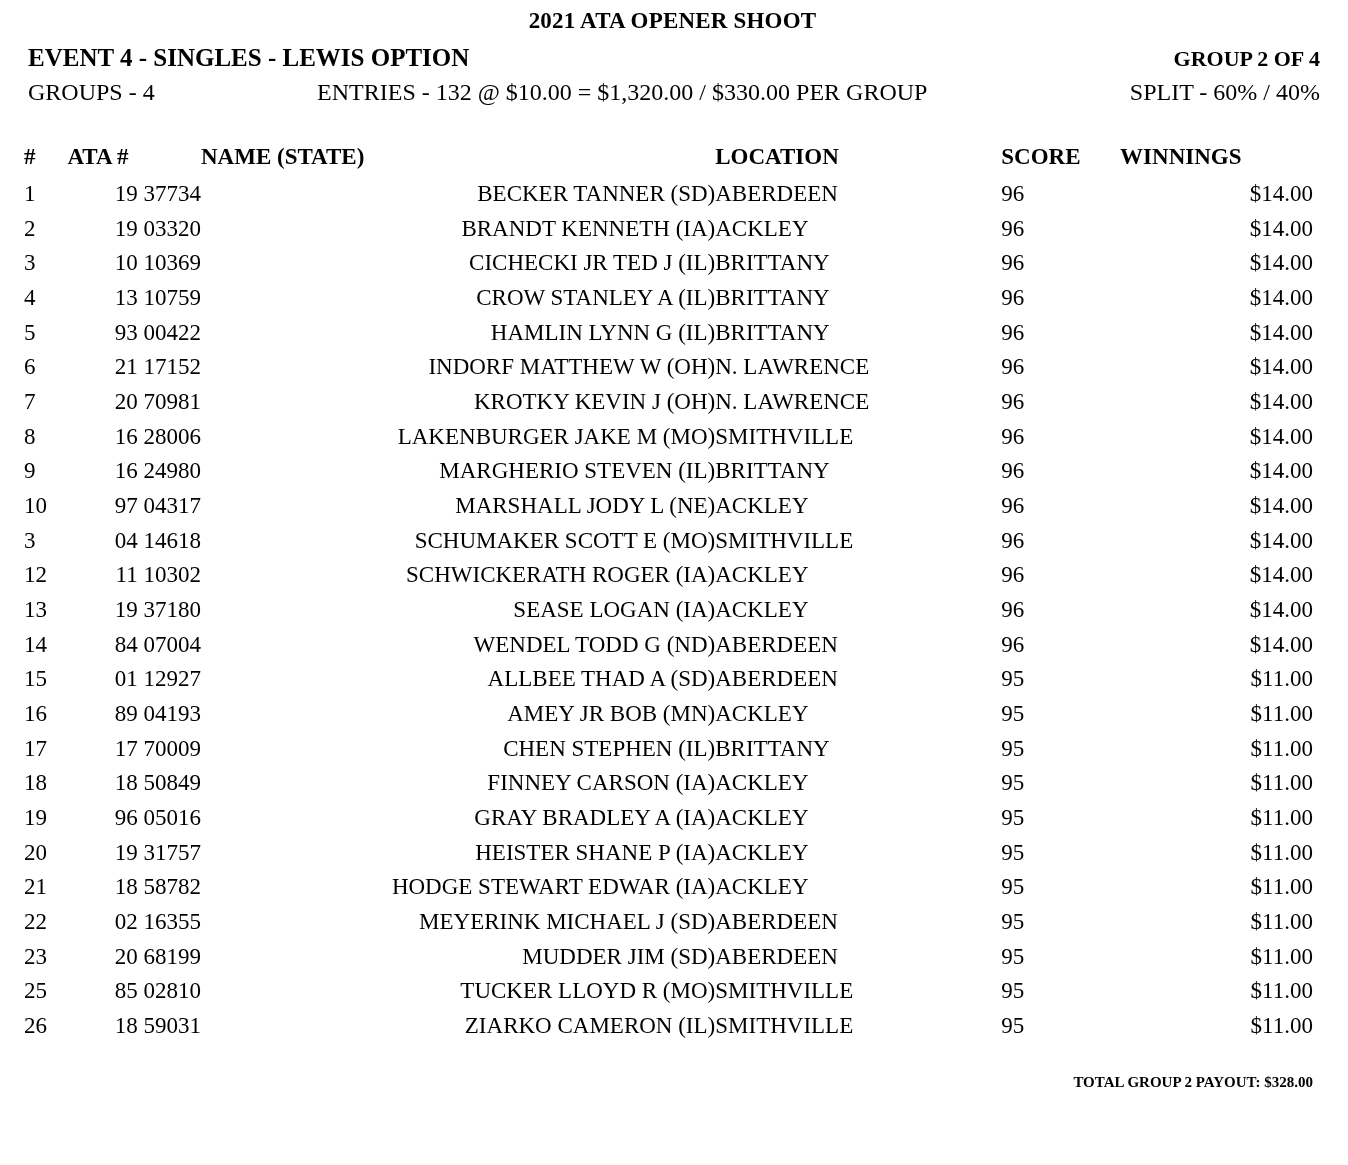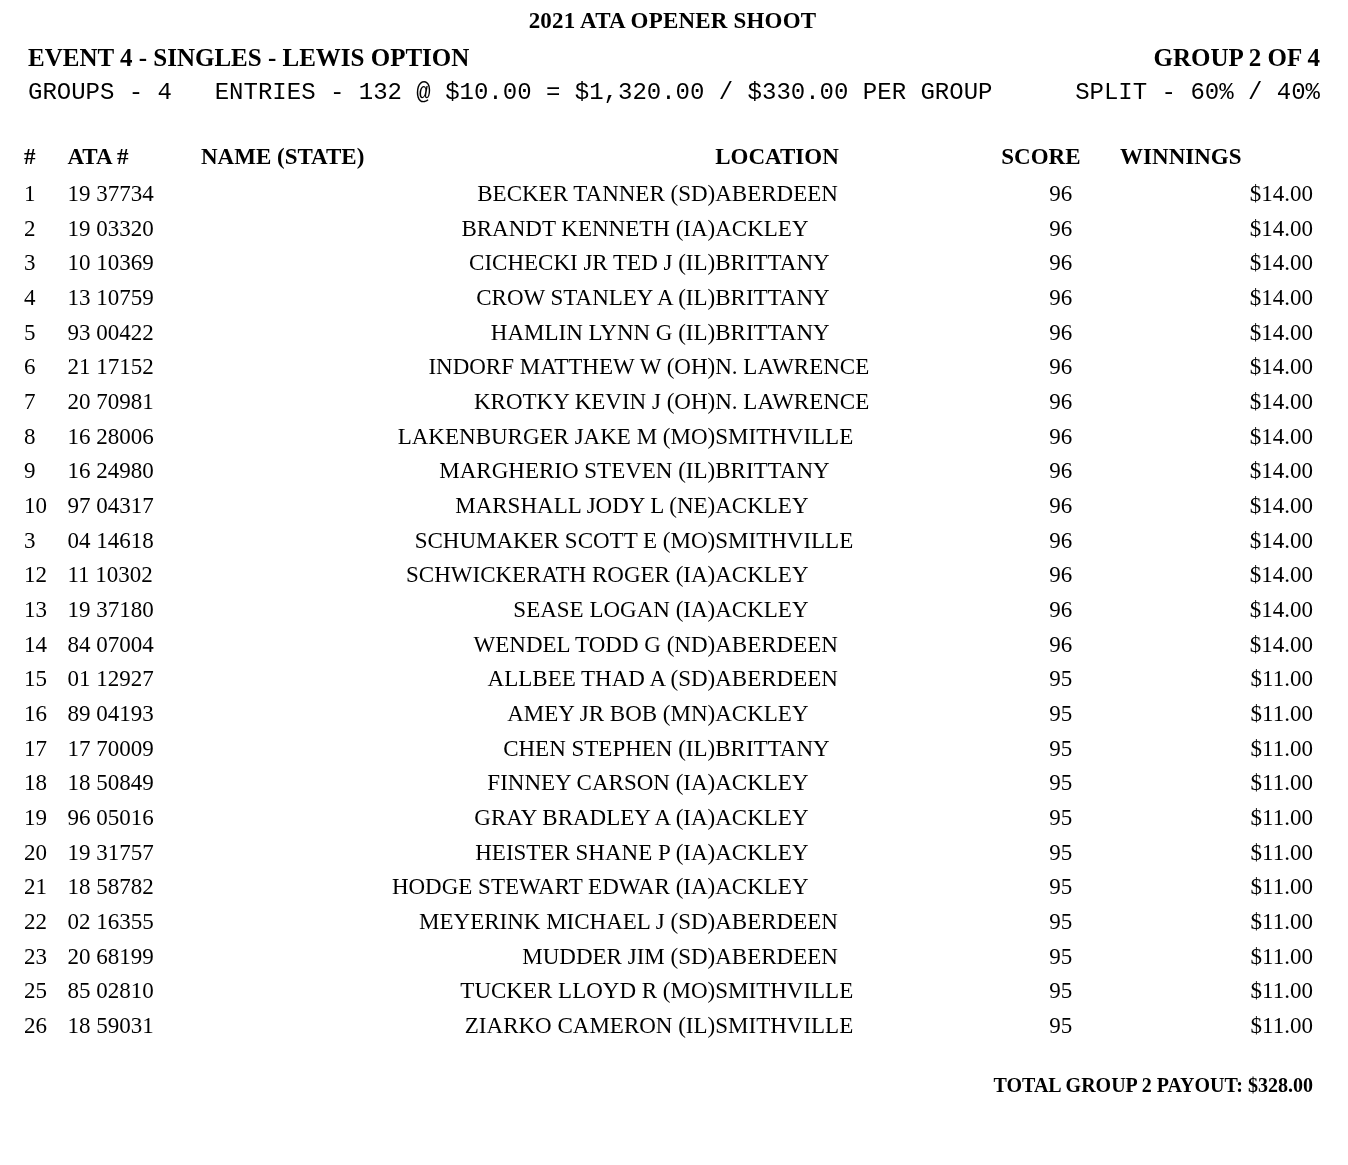--- a/index.html
+++ b/index.html
@@ -34,30 +34,29 @@
     align-items: baseline;
     padding: 0 28px;
     margin-top: 10px;
   }
   .event-line {
     font-weight: bold;
     font-size: 25px;
   }
   .group-line {
     font-weight: bold;
-    font-size: 25px;
+    font-size: 22px;
   }
   .subheader-row {
     display: flex;
     justify-content: space-between;
     align-items: baseline;
     padding: 0 28px;
     margin-top: 7px;
     font-size: 24px;
-    font-family: Liberation Mono, monospace;
   }
   .sub-left { flex: 0 0 auto; }
   .sub-center { flex: 1 1 auto; text-align: center; margin-left: -40px;}
   .sub-right { flex: 0 0 auto; }
 
   table.results {
     width: 100%;
     border-collapse: collapse;
     margin-top: 38px;
     font-size: 23px;
@@ -68,34 +67,34 @@
     padding: 0 0 7px 0;
     text-align: left;
     white-space: nowrap;
   }
   table.results td {
     padding: 4px 0 4px 0;
     white-space: nowrap;
     line-height: 1.16;
   }
   .col-num      { width: 44px;  text-align: left;  padding-left: 24px !important; }
-  .col-ata      { width: 135px; text-align: left; }
+  .col-ata      { width: 135px; text-align: right; }
   .col-name     { width: 520px; text-align: right; }
   .col-location { width: 290px; text-align: left; }
-  .col-score    { width: 120px; text-align: center; }
+  .col-score    { width: 120px; text-align: left; }
   .col-winnings { width: 195px; text-align: right; padding-right: 35px !important; }
 
   th.col-num      { padding-left: 24px; }
   th.col-score    { text-align: right; }
   th.col-winnings { text-align: right; padding-right: 35px; }
 
   .total-row {
     text-align: right;
     font-weight: bold;
-    font-size: 20px;
+    font-size: 15px;
     padding-right: 35px;
     margin-top: 30px;
   }
 </style>
 </head>
 <body>
 
 <div class="page">
 
   <div class="doc-title">2021 ATA OPENER SHOOT</div>

